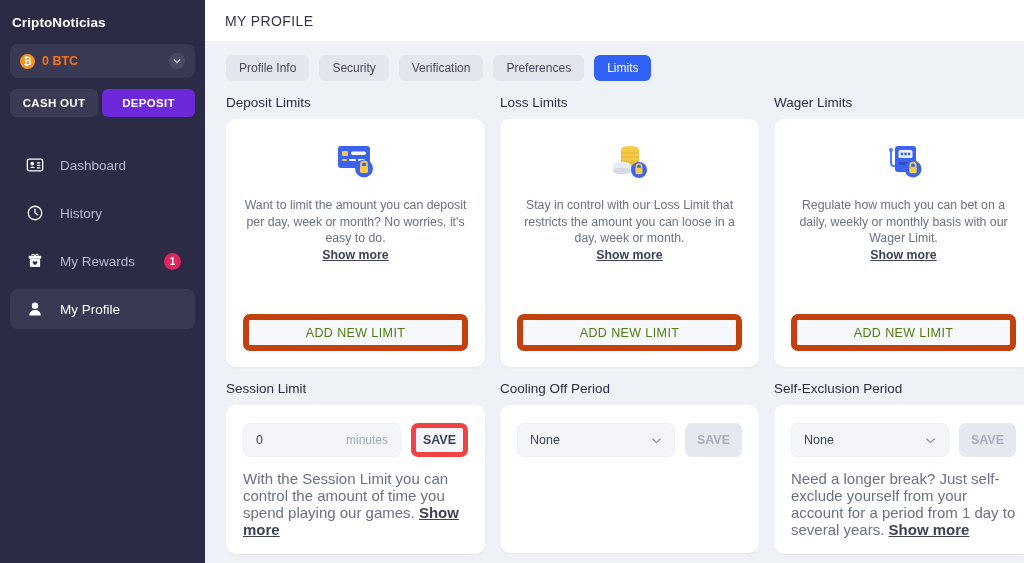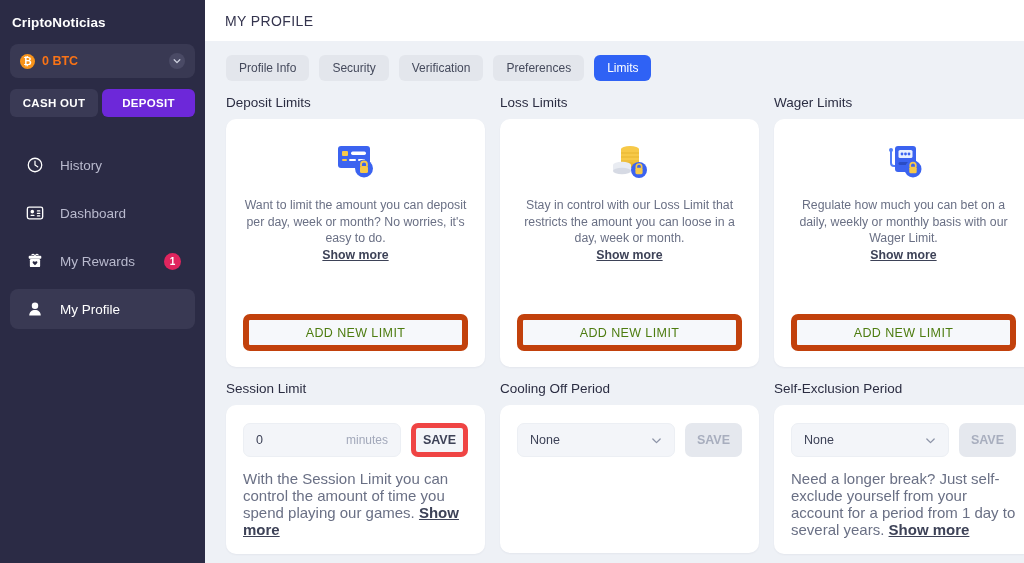--- a/index.html
+++ b/index.html
@@ -201,43 +201,43 @@
           </svg>
       </span>
     </div>
 
     <div class="action-row">
       <button class="btn-cashout">CASH OUT</button>
       <button class="btn-deposit">DEPOSIT</button>
     </div>
 
     <nav class="nav">
-
-      <div class="nav-item">
-        <span class="nav-icon">
-          <svg width="18" height="18" viewBox="0 0 20 20" fill="none">
-            <circle cx="10" cy="10" r="7.5" stroke="#ffffff" stroke-width="1.4"></circle>
-            <path d="M10 5.6 L10 10 L13 12" stroke="#ffffff" stroke-width="1.4" stroke-linecap="round" stroke-linejoin="round"></path>
-          </svg>
-        </span>
-        <span class="nav-label">History</span>
-      </div>
 
       <div class="nav-item">
         <span class="nav-icon">
           <svg width="18" height="18" viewBox="0 0 20 20" fill="none">
             <rect x="1.5" y="3.5" width="17" height="13" rx="2" stroke="#ffffff" stroke-width="1.5"></rect>
             <circle cx="7" cy="8.5" r="2" fill="#ffffff"></circle>
             <rect x="5" y="12" width="4.5" height="1.4" rx=".7" fill="#ffffff"></rect>
             <rect x="12" y="7" width="4" height="1.3" rx=".65" fill="#ffffff"></rect>
             <rect x="12" y="9.8" width="4" height="1.3" rx=".65" fill="#ffffff"></rect>
             <rect x="12" y="12.6" width="4" height="1.3" rx=".65" fill="#ffffff"></rect>
           </svg>
         </span>
         <span class="nav-label">Dashboard</span>
+      </div>
+
+      <div class="nav-item">
+        <span class="nav-icon">
+          <svg width="18" height="18" viewBox="0 0 20 20" fill="none">
+            <circle cx="10" cy="10" r="7.5" stroke="#ffffff" stroke-width="1.4"></circle>
+            <path d="M10 5.6 L10 10 L13 12" stroke="#ffffff" stroke-width="1.4" stroke-linecap="round" stroke-linejoin="round"></path>
+          </svg>
+        </span>
+        <span class="nav-label">History</span>
       </div>
 
       <div class="nav-item">
         <span class="nav-icon">
           <svg width="18" height="18" viewBox="0 0 20 20" fill="none">
             <path d="M6.5 3.2 Q8 1.8 9.6 3.8" stroke="#ffffff" stroke-width="1.2" fill="none" stroke-linecap="round"></path>
             <path d="M13.5 3.2 Q12 1.8 10.4 3.8" stroke="#ffffff" stroke-width="1.2" fill="none" stroke-linecap="round"></path>
             <rect x="3" y="4.3" width="14" height="3.2" rx="1" fill="#ffffff"></rect>
             <rect x="4.3" y="7.8" width="11.4" height="9" rx="1.3" fill="#ffffff"></rect>
             <path d="M10 14.6 C8.2 13.2 7.3 12.4 7.3 11.5 C7.3 10.7 7.9 10.2 8.6 10.2 C9.2 10.2 9.7 10.6 10 11 C10.3 10.6 10.8 10.2 11.4 10.2 C12.1 10.2 12.7 10.7 12.7 11.5 C12.7 12.4 11.8 13.2 10 14.6Z" fill="#2b2b45"></path>

